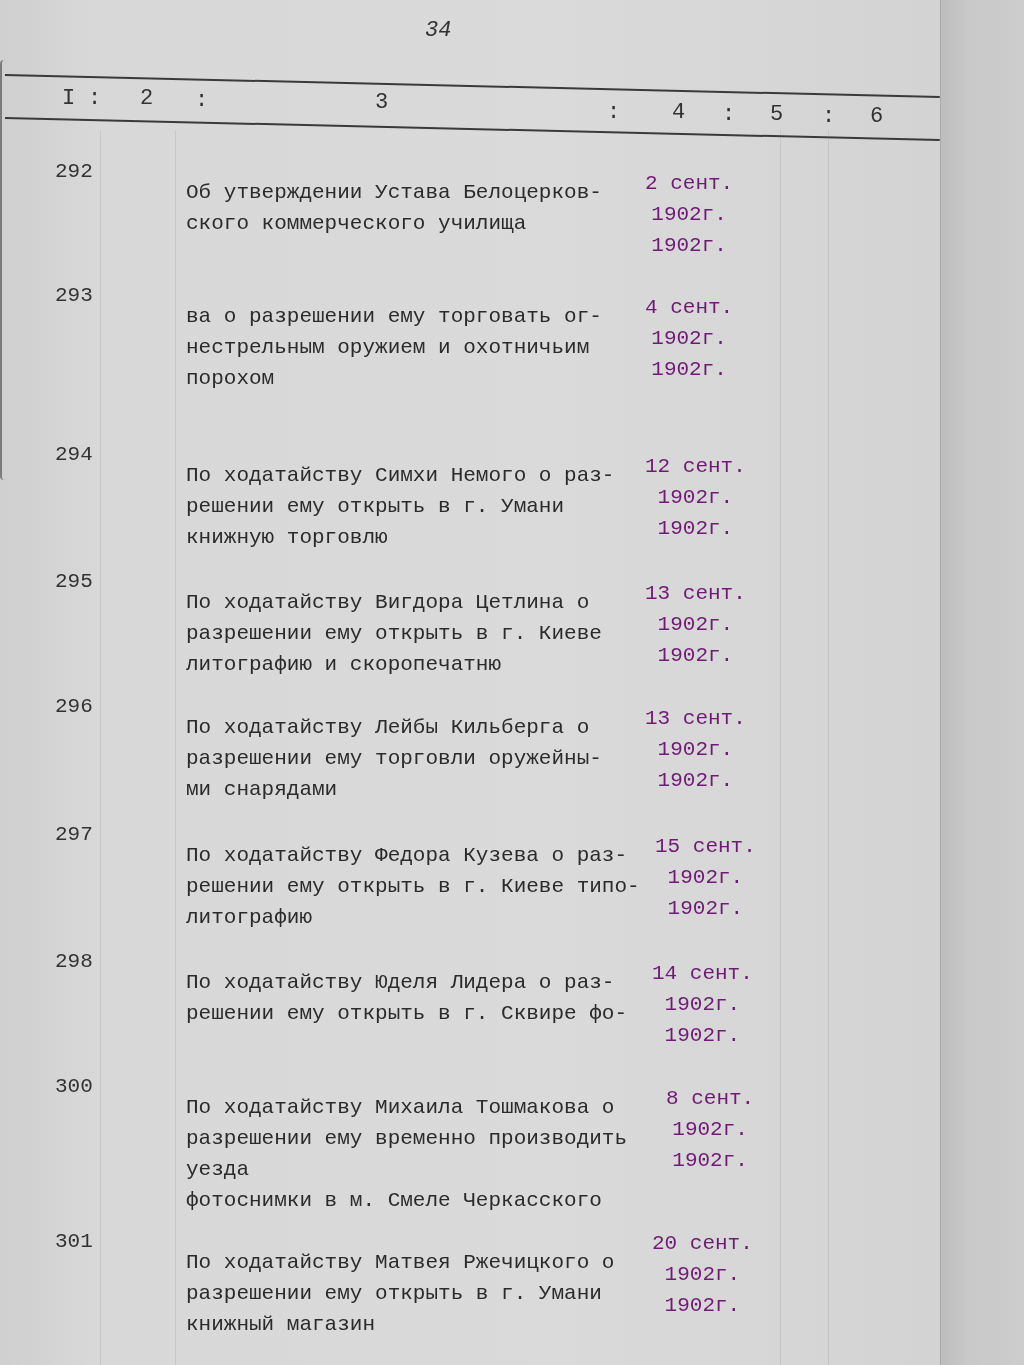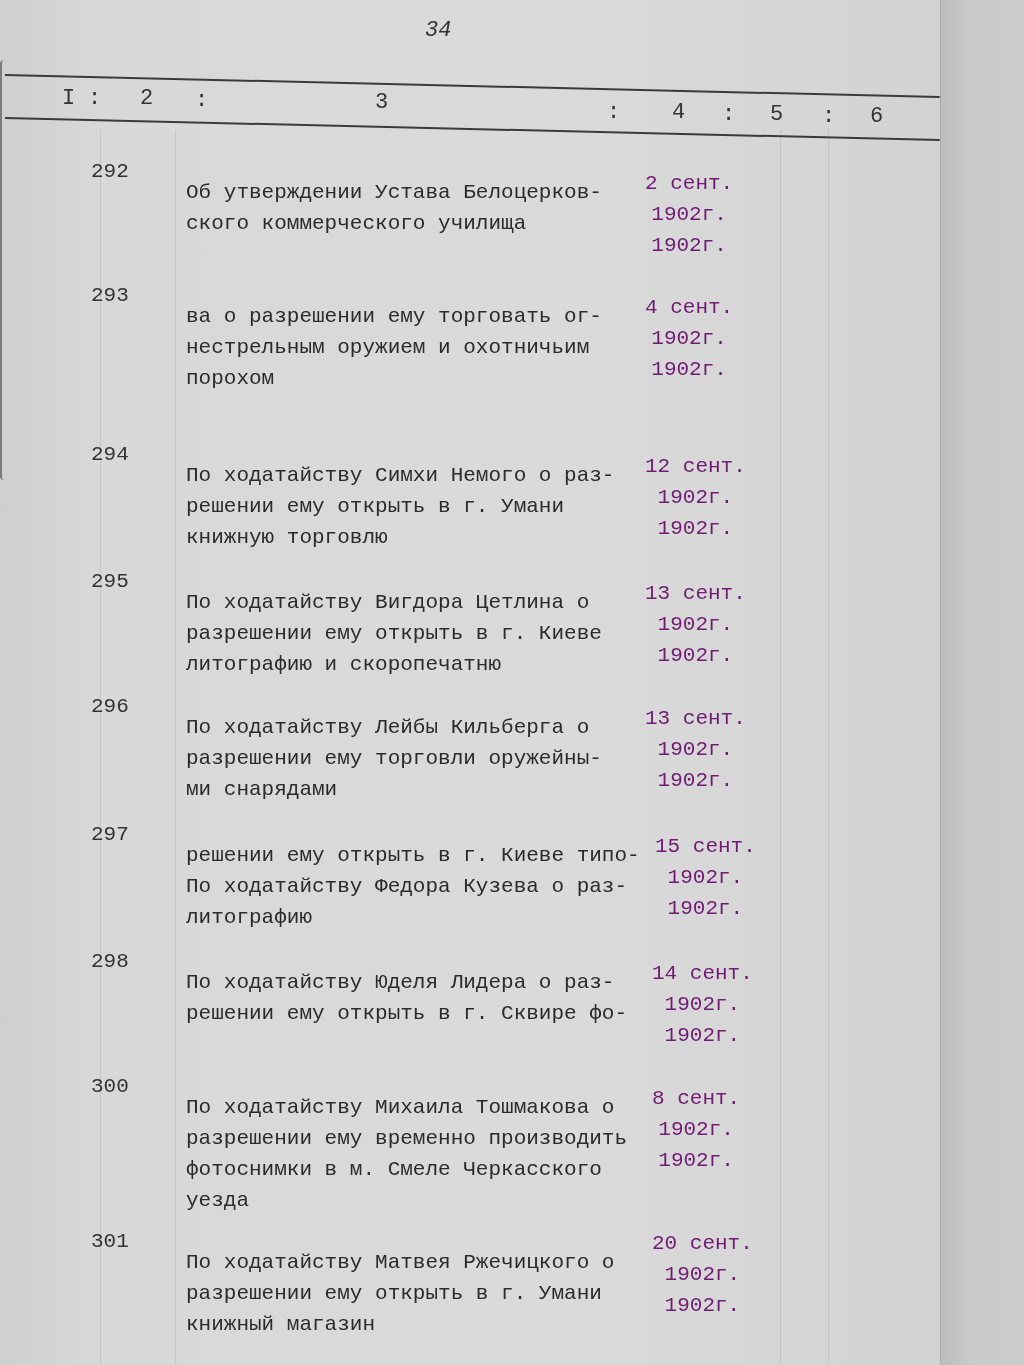--- a/index.html
+++ b/index.html
@@ -38,21 +38,21 @@
     .col-header {
       position: absolute; font-size: 22px; color: #333;
     }
     .vline {
       position: absolute; top: 130px; height: 1235px; width: 0;
       border-left: 1px solid rgba(120,120,120,.18);
     }
     .entry { position: absolute; left: 0; width: 940px; }
     .entry-no {
       position: absolute; left: 55px; top: 0;
-      font-size: 21px; color: #333; margin-left: 36px;
+      font-size: 21px; color: #333;
     }
     .entry-text {
       position: absolute; left: 186px; top: 17px;
       font-size: 21px; line-height: 31px; white-space: pre; color: #2b2b2b;
     }
     .entry-date {
       position: absolute; left: 645px; top: 8px;
       font-size: 21px; line-height: 31px; white-space: pre; color: #701a75;
       text-align: center;
     }
@@ -111,33 +111,33 @@
 </div>
 
 <div class="entry" style="top:695px">
   <div class="entry-no">296</div>
   <div class="entry-text"><div>По ходатайству Лейбы Кильберга о</div><div>разрешении ему торговли оружейны-</div><div>ми снарядами</div></div>
   <div class="entry-date"><div>13 сент.</div><div>1902г.</div><div>1902г.</div></div>
 </div>
 
 <div class="entry" style="top:823px">
   <div class="entry-no">297</div>
-  <div class="entry-text"><div>решении ему открыть в г. Киеве типо-</div><div>По ходатайству Федора Кузева о раз-</div><div>литографию</div></div>
+  <div class="entry-text"><div>По ходатайству Федора Кузева о раз-</div><div>решении ему открыть в г. Киеве типо-</div><div>литографию</div></div>
   <div class="entry-date" style="left:655px"><div>15 сент.</div><div>1902г.</div><div>1902г.</div></div>
 </div>
 
 <div class="entry" style="top:950px">
   <div class="entry-no">298</div>
   <div class="entry-text"><div>По ходатайству Юделя Лидера о раз-</div><div>решении ему открыть в г. Сквире фо-</div></div>
   <div class="entry-date" style="left:652px"><div>14 сент.</div><div>1902г.</div><div>1902г.</div></div>
 </div>
 
 <div class="entry" style="top:1075px">
   <div class="entry-no">300</div>
-  <div class="entry-text"><div>По ходатайству Михаила Тошмакова о</div><div>разрешении ему временно производить</div><div>фотоснимки в м. Смеле Черкасского</div><div>уезда</div></div>
-  <div class="entry-date" style="left:652px"><div>8 сент.</div><div>1902г.</div><div>1902г.</div></div>
+  <div class="entry-text"><div>По ходатайству Михаила Тошмакова о</div><div>разрешении ему временно производить</div><div>уезда</div><div>фотоснимки в м. Смеле Черкасского</div></div>
+  <div class="entry-date" style="left:666px"><div>8 сент.</div><div>1902г.</div><div>1902г.</div></div>
 </div>
 
 <div class="entry" style="top:1230px">
   <div class="entry-no">301</div>
   <div class="entry-text"><div>По ходатайству Матвея Ржечицкого о</div><div>разрешении ему открыть в г. Умани</div><div>книжный магазин</div></div>
   <div class="entry-date" style="left:652px;top:-2px"><div>20 сент.</div><div>1902г.</div><div>1902г.</div></div>
 </div>
 
 </body></html>

